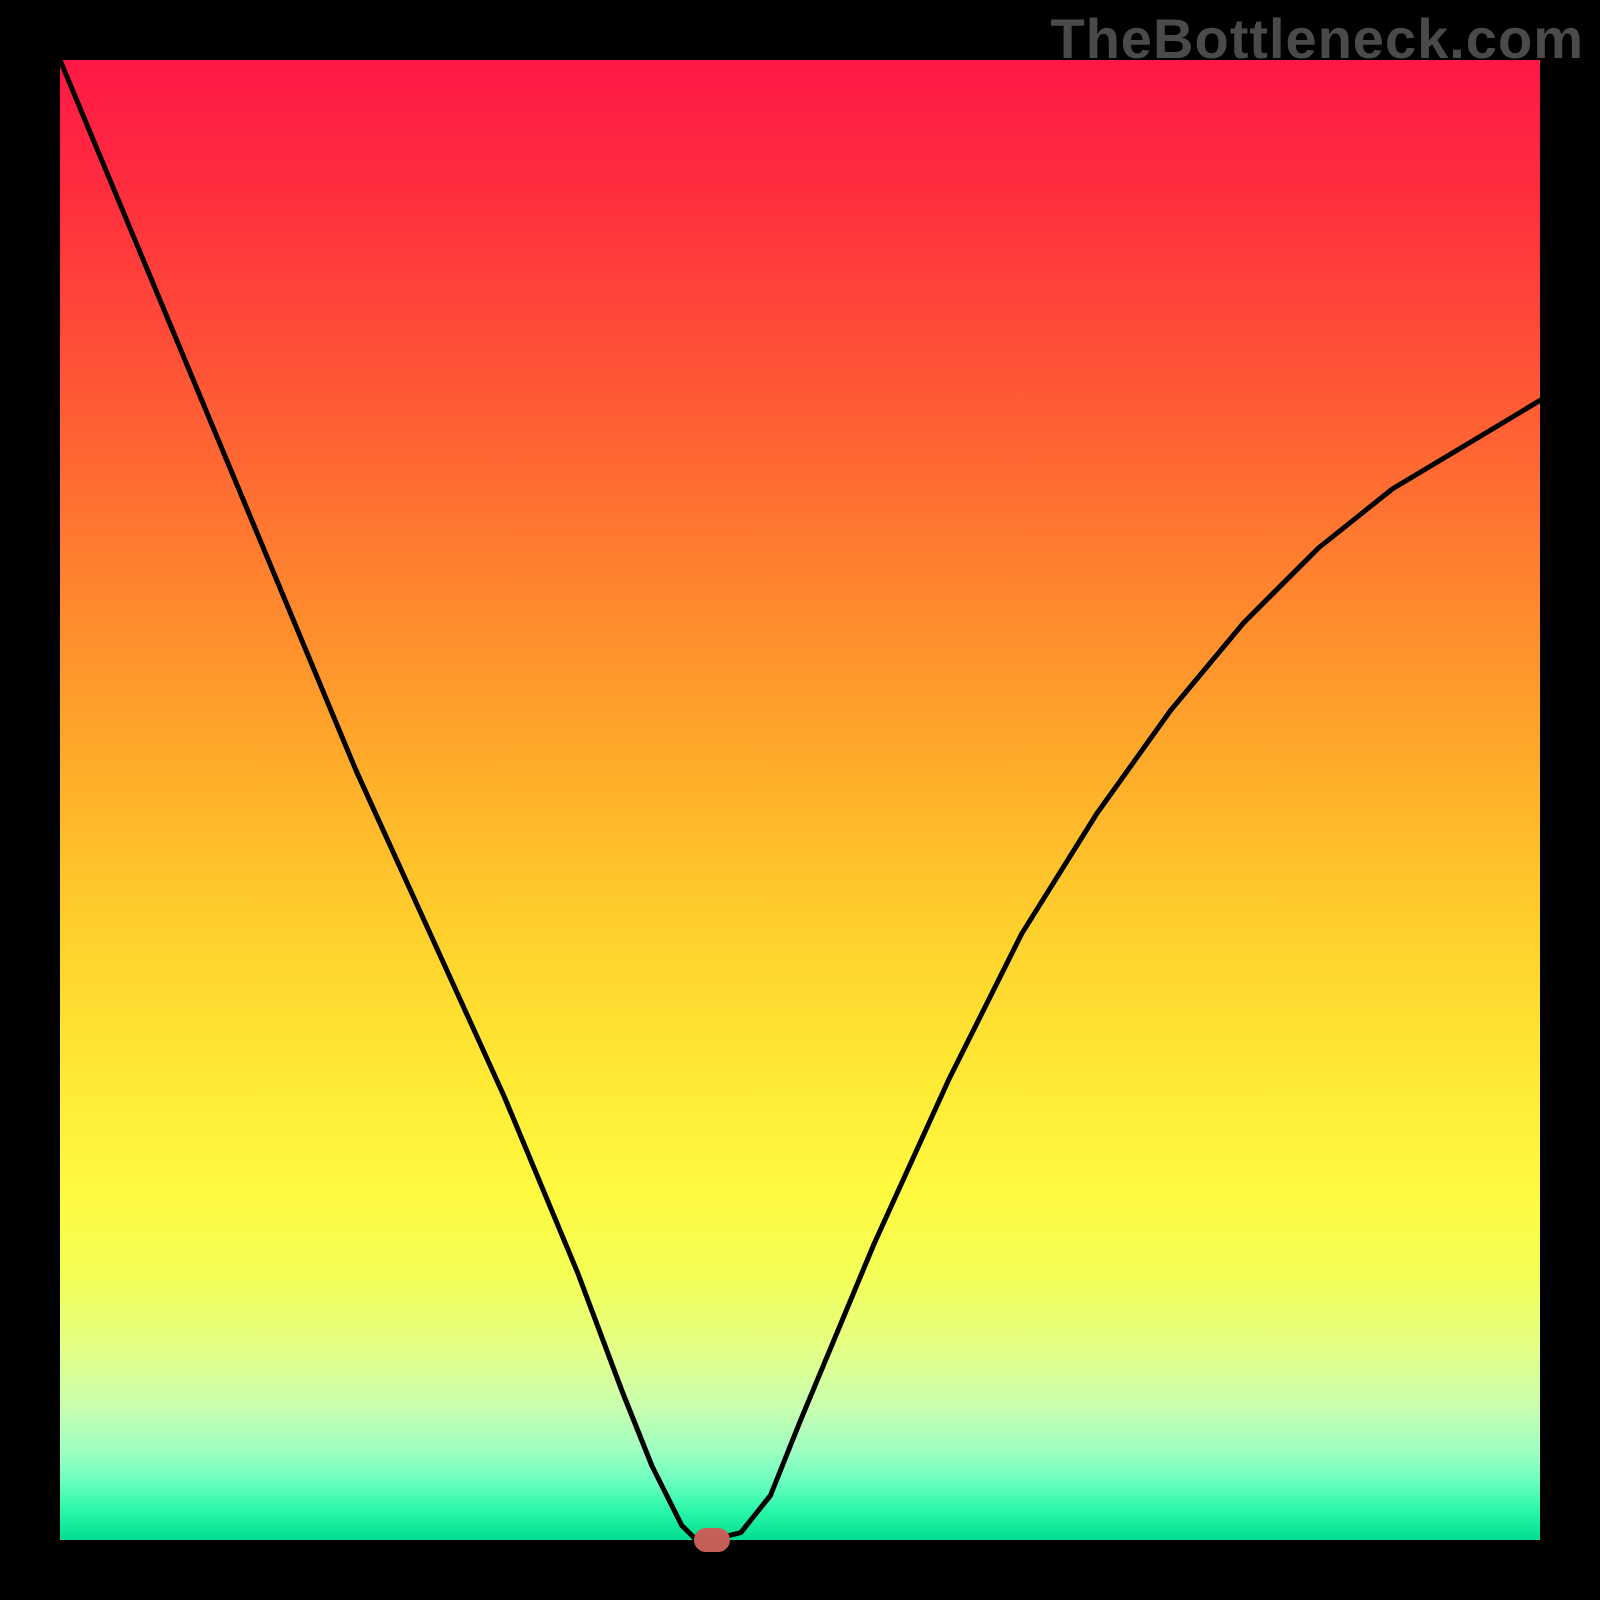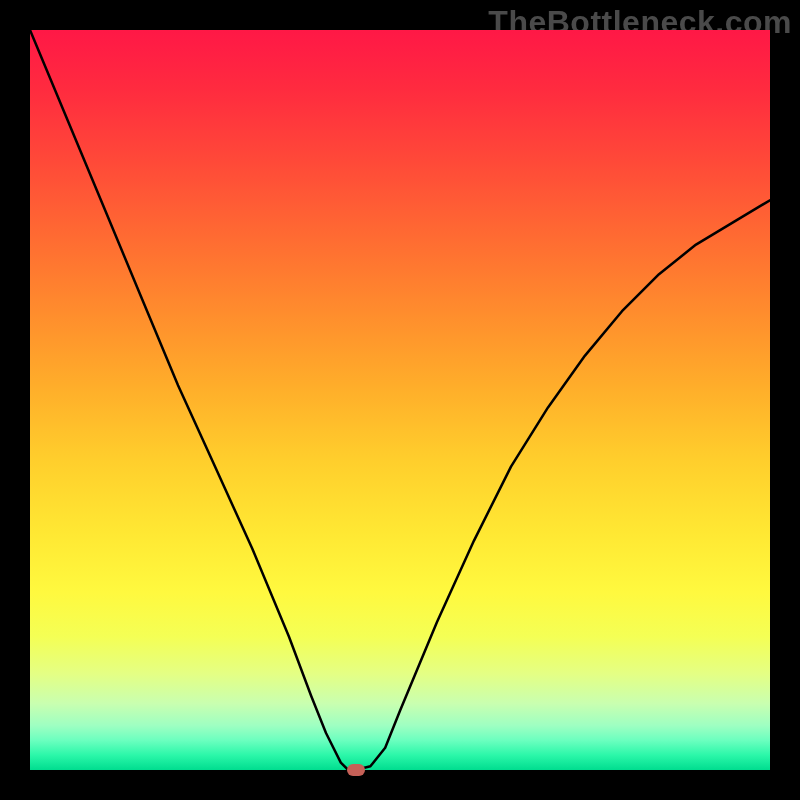--- a/index.html
+++ b/index.html
@@ -1,17 +1,17 @@
 <!DOCTYPE html>
 <html><head>
 <meta charset="utf-8">
 <style>
 body{margin:0;padding:0;background:#000;width:800px;height:800px;overflow:hidden;font-family:Arial,Helvetica,sans-serif}
 .frame{position:relative;width:800px;height:800px;background:#000}
-.attribution{position:absolute;top:4px;right:8px;color:#4a4a4a;font-size:32px;font-weight:600;letter-spacing:.5px}
+.attribution{position:absolute;top:4px;right:8px;color:#4a4a4a;font-size:28px;font-weight:600;letter-spacing:.5px}
 .plot{position:absolute;left:30px;top:30px;width:740px;height:740px;background:linear-gradient(to bottom,#ff1846 0%,#ff2b3f 8%,#ff4a38 18%,#ff6b32 28%,#ff8c2d 38%,#ffad2a 48%,#ffce2c 58%,#ffe833 68%,#fff93f 76%,#f4ff55 82%,#e4ff84 87%,#c9ffb0 91%,#9effc2 94%,#6bffbf 96%,#2bf7a9 98%,#00dd8f 100%)}
 svg.curve{position:absolute;left:0;top:0;width:740px;height:740px}
 .marker{position:absolute;width:18px;height:12px;background:#c56057;border-radius:6px;transform:translate(-50%,-50%)}
 </style>
 </head>
 <body>
 
 <div class="frame">
   <div class="attribution">TheBottleneck.com</div>
   <div class="plot">

